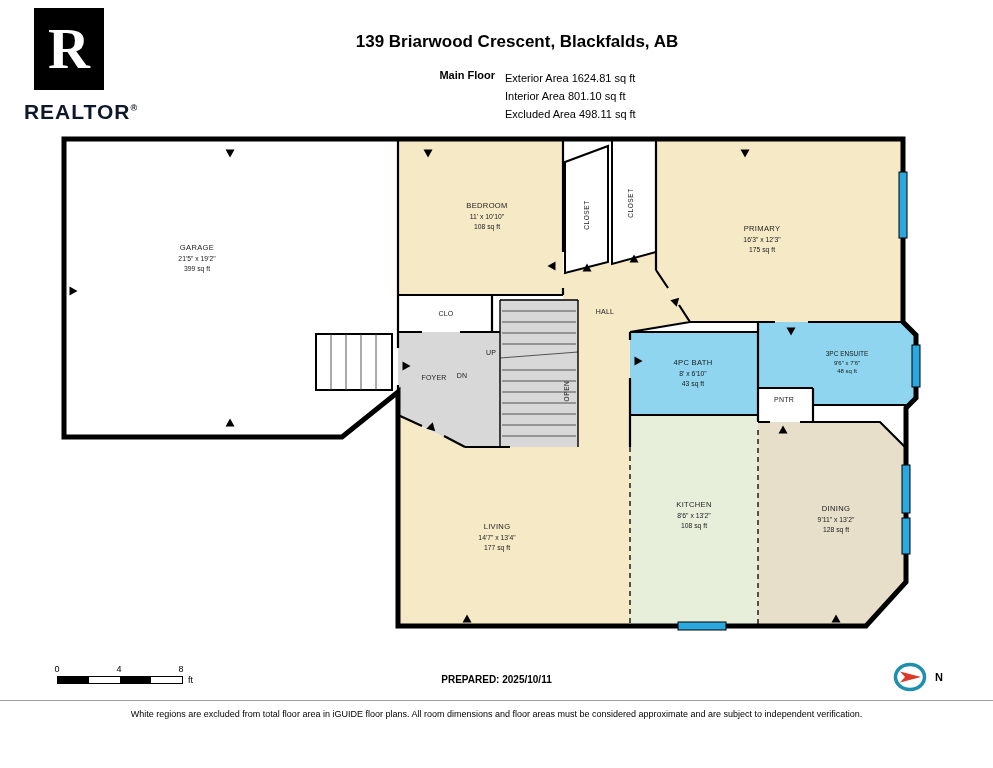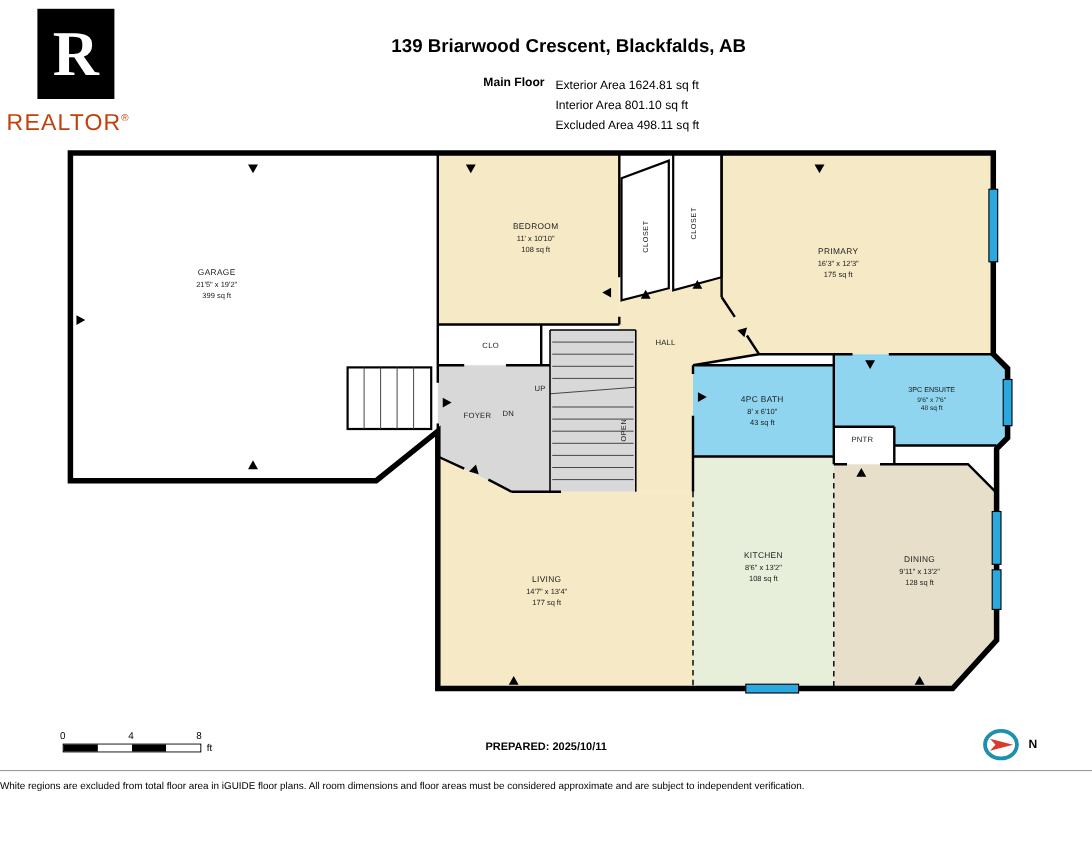--- a/index.html
+++ b/index.html
@@ -3,22 +3,22 @@
 <meta charset="utf-8">
 <style>
   html,body{margin:0;padding:0;background:#fff;}
   .page{position:relative;width:993px;height:768px;background:#fff;overflow:hidden;
         font-family:"Liberation Sans",sans-serif;color:#000;}
 
   
   .logo{position:absolute;left:34px;top:8px;width:120px;}
   .logo-box{width:70px;height:82px;background:#000;display:flex;align-items:center;justify-content:center;}
   .logo-letter{color:#fff;font-family:"Liberation Serif",serif;font-size:58px;font-weight:bold;line-height:1;}
-  .logo-word{position:absolute;left:-28px;top:92px;width:150px;
-             color:#c2410c;font-size:21px;font-weight:400;letter-spacing:1px;}
+  .logo-word{position:absolute;left:-28px;top:92px;width:150px;text-align:center;
+             color:#0f172a;font-size:21px;font-weight:700;letter-spacing:1px;}
   .logo-reg{font-size:9px;vertical-align:super;}
   .page-title{position:absolute;left:0;right:0;top:32px;text-align:center;font-size:17px;font-weight:bold;padding-left:41px;}
   .floor-label{position:absolute;right:498px;top:69px;font-size:11px;font-weight:bold;white-space:nowrap;}
   .area-lines{position:absolute;left:505px;top:69px;font-size:11px;line-height:18px;}
 
   
   .plan{position:absolute;left:0;top:0;}
   .plan text{font-family:"Liberation Sans",sans-serif;fill:#1a1a1a;text-anchor:middle;}
   .t-name{font-size:7.6px;letter-spacing:.3px;}
   .t-dim{font-size:6.8px;}
@@ -43,21 +43,21 @@
   .ticks span{position:absolute;transform:translateX(-50%);}
   .tick0{left:0;} .tick4{left:50%;} .tick8{left:100%;}
   .bar-row{display:flex;align-items:center;gap:5px;}
   .bar{display:flex;width:124px;height:6px;border:1px solid #000;}
   .bar i{display:block;height:100%;width:31px;}
   .bar .b{background:#000;} .bar .w{background:#fff;}
   .prepared{position:absolute;left:0;right:0;top:674px;text-align:center;font-size:10px;font-weight:bold;}
   .compass{position:absolute;left:891px;top:658px;display:flex;align-items:center;gap:4px;}
   .compass-n{font-size:11px;font-weight:bold;}
   .divider{position:absolute;left:0;right:0;top:700px;border-top:1px solid #9a9a9a;}
-  .disclaimer{position:absolute;left:0;right:0;top:709px;text-align:left;font-size:9px;}
+  .disclaimer{position:absolute;left:0;right:0;top:709px;text-align:center;font-size:9px;}
 </style>
 </head>
 <body>
 
 <div class="page">
 
   <div class="logo">
     <div class="logo-box">
       <span class="logo-letter">R</span>
     </div>

